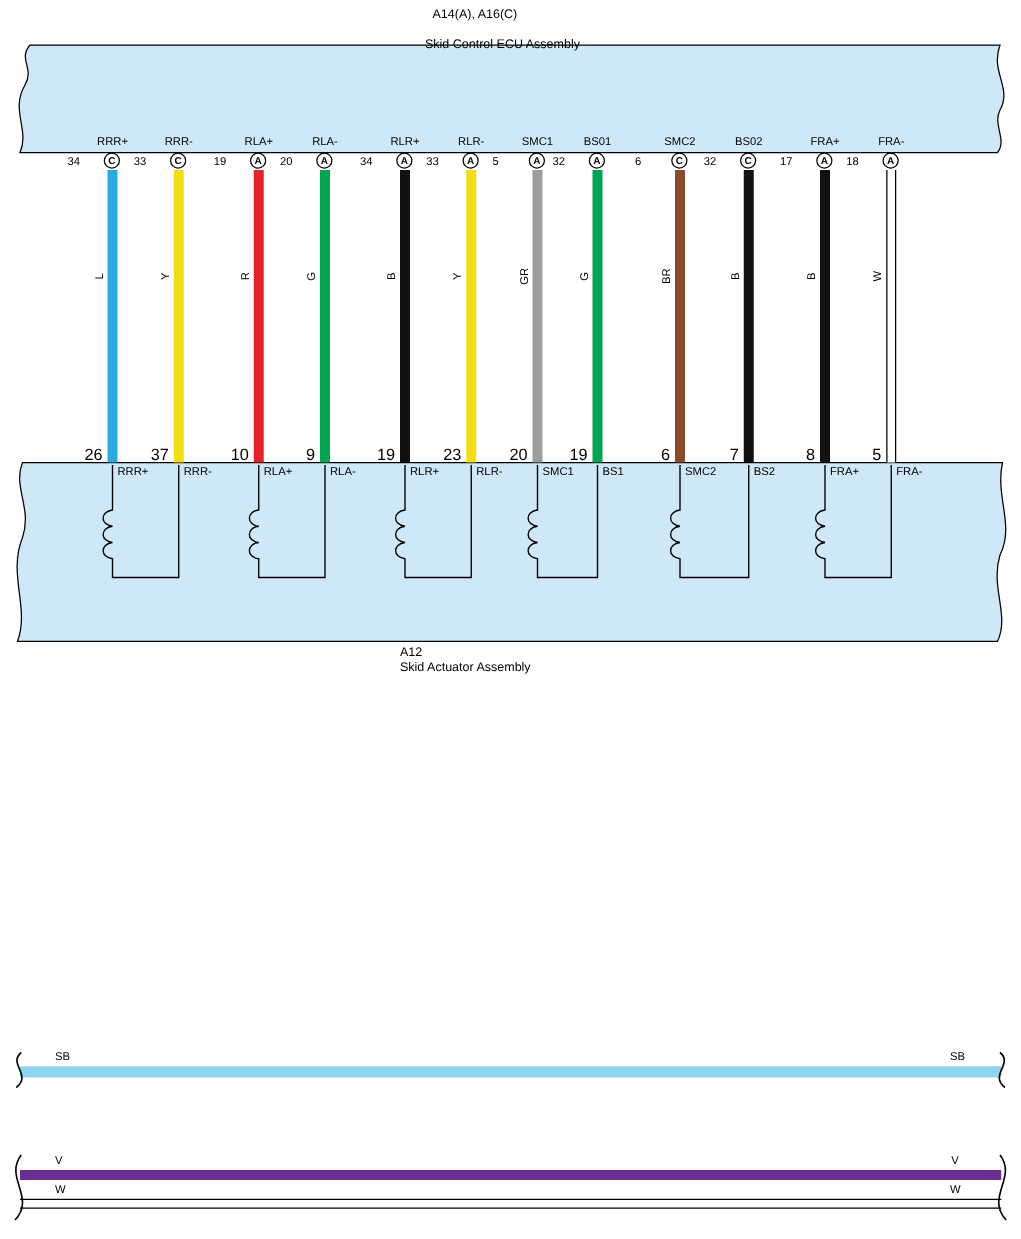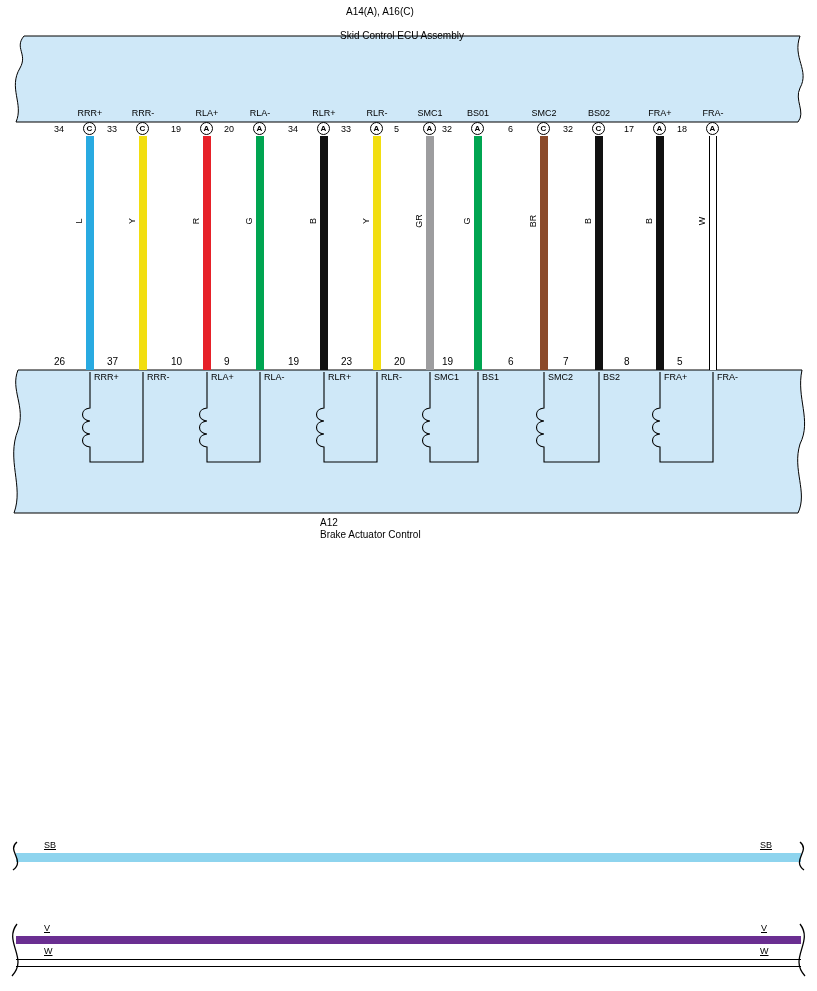--- a/index.html
+++ b/index.html
@@ -17,29 +17,29 @@
   .wire-group { position:absolute; top:0; width:0; height:520px; z-index:2; }
   .top-label  { position:absolute; top:108px; left:-30px; width:60px; text-align:center; font-size:9px; }
   .pin-num    { position:absolute; top:124px; left:-36px; width:26px; text-align:left; font-size:9px; }
   .pin-circle { position:absolute; top:122px; left:-7px; width:13px; height:13px; box-sizing:border-box;
                 border:1px solid #000; border-radius:50%; background:#fff; font-size:8px; font-weight:bold;
                 line-height:11px; text-align:center; }
   .wire-band  { position:absolute; top:136px; left:-4px; width:8px; height:234px; box-sizing:border-box; }
   .wire-band.outlined { border-left:1px solid #000; border-right:1px solid #000; }
   .color-code { position:absolute; top:215px; left:-27px; width:34px; height:12px; transform:rotate(-90deg);
                 text-align:center; font-size:9px; }
-  .bottom-num { position:absolute; top:356px; left:-36px; width:28px; font-size:10px; }
+  .bottom-num { position:absolute; top:356px; left:-36px; width:28px; text-align:right; font-size:13px; }
   .bottom-label { position:absolute; top:372px; left:4px; font-size:9px; white-space:nowrap; }
 
   .hwire { position:absolute; left:16px; right:16px; box-sizing:border-box; z-index:2; }
   .hwire.outlined { border-top:1px solid #000; border-bottom:1px solid #000; }
   #sb-wire { top:853px; height:9px; }
   #v-wire  { top:936px; height:8px; }
   #w-wire  { top:959px; height:8px; }
-  .hlabel { position:absolute; font-size:9px; z-index:3; white-space:nowrap;text-decoration:underline; }
+  .hlabel { position:absolute; font-size:9px; z-index:3; white-space:nowrap; }
 </style>
 </head>
 <body>
 
 <div id="stage">
 
   <svg id="bg-layer" class="layer" width="817" height="991" viewBox="0 0 817 991">
     <path stroke="#000" stroke-width="1" d="M24,36 L800,36 C792,58 810,70 800,88 C794,100 806,112 798,122 L16,122 C24,104 8,88 20,68 C28,54 14,48 24,36 Z" fill="#cfe8f8"></path>
     <path stroke="#000" stroke-width="1" d="M18,370 L802,370 C796,398 812,420 800,444 C792,470 808,492 798,513 L14,513 C24,486 6,460 18,430 C26,406 10,390 18,370 Z" fill="#cfe8f8"></path>
 
@@ -49,21 +49,21 @@
       <path d="M324 372 V408 c-10 1 -10 12 0 13 c-10 1 -10 12 0 13 c-10 1 -10 12 0 13 V462 H377 V372"></path>
       <path d="M430 372 V408 c-10 1 -10 12 0 13 c-10 1 -10 12 0 13 c-10 1 -10 12 0 13 V462 H478 V372"></path>
       <path d="M544 372 V408 c-10 1 -10 12 0 13 c-10 1 -10 12 0 13 c-10 1 -10 12 0 13 V462 H599 V372"></path>
       <path d="M660 372 V408 c-10 1 -10 12 0 13 c-10 1 -10 12 0 13 c-10 1 -10 12 0 13 V462 H713 V372"></path>
     </g>
   </svg>
 
   <div class="title-code" style="left:346px; top:6px;">A14(A), A16(C)</div>
   <div class="title-name" style="left:340px; top:18px;margin-top:12px;">Skid Control ECU Assembly</div>
   <div class="title-code" style="left:320px; top:517px;">A12</div>
-  <div class="title-name" style="left:320px; top:529px;">Brake Actuator Control</div>
+  <div class="title-name" style="left:320px; top:529px;">Skid Actuator Assembly</div>
 
   <div class="wire-group" style="left:90px">
     <div class="top-label">RRR+</div>
     <div class="pin-num">34</div>
     <div class="pin-circle">C</div>
     <div class="wire-band" style="background-color: rgb(41, 170, 225);"></div>
     <div class="color-code">L</div>
     <div class="bottom-num">26</div>
     <div class="bottom-label">RRR+</div>
   </div>

